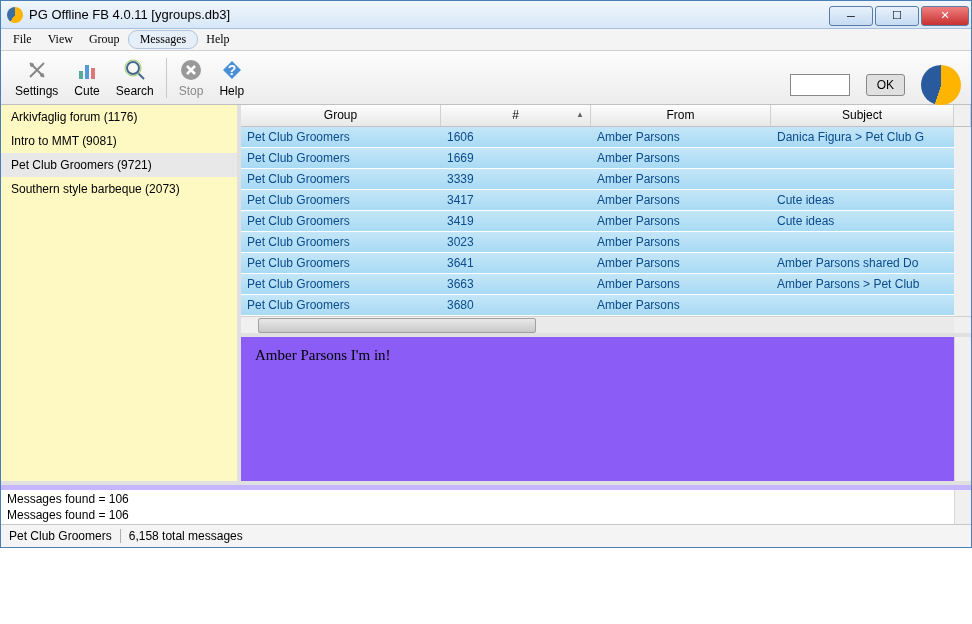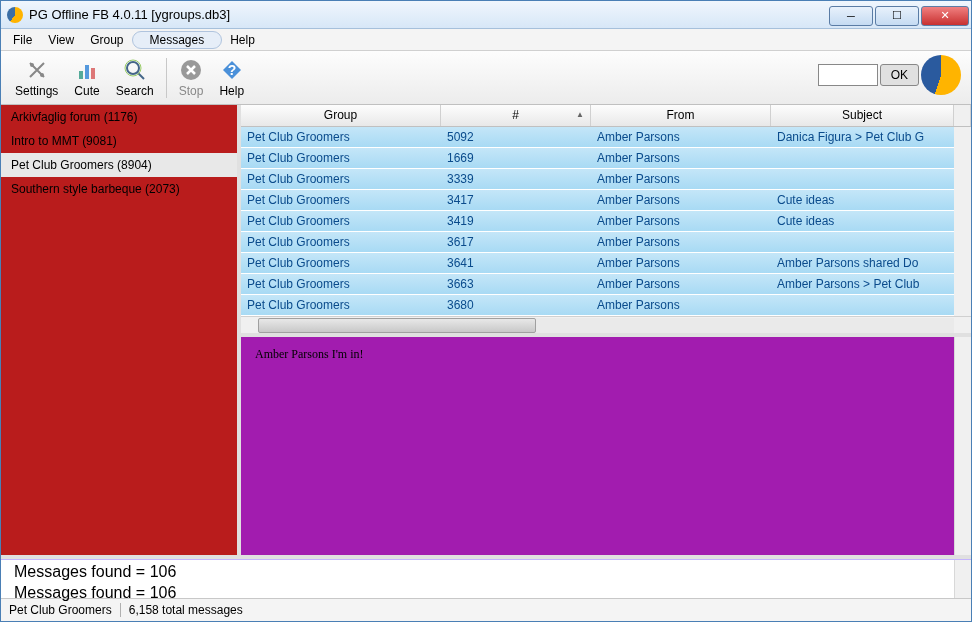--- a/index.html
+++ b/index.html
@@ -1,59 +1,59 @@
 <!DOCTYPE html>
 <html><head>
 <meta charset="utf-8">
 <style>
 * { box-sizing: border-box; margin: 0; padding: 0; }
 body { font-family: "Segoe UI", Tahoma, sans-serif; font-size: 12px; background: #fff; overflow: hidden; }
-.window { width: 972px; height: 622px; border: 1px solid #4a7fb5; display: flex; flex-direction: column; background: #fff; }
+.window { width: 972px; height: 548px; border: 1px solid #4a7fb5; display: flex; flex-direction: column; background: #fff; }
 .titlebar { height: 28px; background: linear-gradient(#f0f6fd, #d7e7f7); display: flex; align-items: center; border-bottom: 1px solid #a6c0db; }
 .titlebar-icon { width: 16px; height: 16px; margin: 0 6px; border-radius: 50%; background: conic-gradient(#ffb400 0 60%, #3b6ea5 60% 100%); }
 .titlebar-text { flex: 1; font-size: 13px; color: #000; }
 .win-btns { display: flex; }
 .win-btn { width: 44px; height: 20px; margin: 2px 2px 0 0; border: 1px solid #5a7ca5; border-radius: 3px; display: flex; align-items: center; justify-content: center; font-size: 11px; font-family: Arial; background: linear-gradient(#e8f1fb, #c5dbf2); }
 .win-btn.close { background: linear-gradient(#f08080, #c83030); color: #fff; width: 48px; }
-.menubar { height: 22px; background: #f4f4f4; border-bottom: 1px solid #d0d0d0; display: flex; align-items: center; padding: 0 4px; }
+.menubar { height: 22px; background: #f4f4f4; border-bottom: 1px solid #d0d0d0; display: flex; align-items: center; padding: 0 4px; font-family: Liberation Serif, serif; }
 .menu-item { padding: 2px 8px; cursor: default; }
-.menu-item.active { border: 1px solid #b0c4de; background: #e6eef8; border-radius: 9px; padding: 1px 17px; }
+.menu-item.active { border: 1px solid #b0c4de; background: #e6eef8; border-radius: 9px; padding: 1px 11px; }
 .toolbar { height: 54px; background: linear-gradient(#fdfdfd, #ececec); border-bottom: 1px solid #c0c0c0; display: flex; align-items: center; padding: 0 6px; position: relative; }
 .tool-btn { display: flex; flex-direction: column; align-items: center; padding: 2px 6px; margin: 0 2px; cursor: default; }
 .tool-icon { width: 24px; height: 24px; margin-bottom: 2px; display: flex; align-items: center; justify-content: center; border-radius: 3px; }
 .tool-sep { width: 1px; height: 40px; background: #c8c8c8; margin: 0 4px; }
-.toolbar-right { position: absolute; right: 10px; top: 4px; display: flex; align-items: center; gap: 2px; }
+.toolbar-right { position: absolute; right: 10px; top: 14px; display: flex; align-items: center; gap: 16px; }
 .search-box { width: 60px; height: 22px; border: 1px solid #888; background: #fff; }
 .ok-btn { padding: 3px 10px; border: 1px solid #888; background: #e0e0e0; border-radius: 3px; font-size: 12px; }
 .logo { width: 40px; height: 40px; border-radius: 50%; background: conic-gradient(#ffb400 0 55%, #2a5a9e 55% 100%); }
 .main { flex: 1; display: flex; flex-direction: column; min-height: 0; }
 .upper { flex: 1; display: flex; min-height: 0; border-bottom: 4px solid #e0e0e0; }
-.sidebar { width: 240px; background: #b91c1c; border-right: 4px solid #e0e0e0; overflow-y: auto; }
+.sidebar { width: 240px; background: #fef9c3; border-right: 4px solid #e0e0e0; overflow-y: auto; }
 .group-item { padding: 5px 10px; cursor: default; }
 .group-item.selected { background: #e8e8e8; }
 .content { flex: 1; display: flex; flex-direction: column; min-height: 0; }
 .grid-wrap { height: 232px; display: flex; flex-direction: column; border-bottom: 4px solid #e0e0e0; }
 .grid-header { display: flex; background: linear-gradient(#fdfdfd, #e8e8e8); border-bottom: 1px solid #c0c0c0; height: 22px; }
 .gh { border-right: 1px solid #d0d0d0; padding: 3px 6px; text-align: center; font-size: 12px; position: relative; }
 .gh .sort { position: absolute; right: 6px; top: 5px; font-size: 8px; color: #666; }
 .col-group { width: 200px; }
 .col-num { width: 150px; }
 .col-from { width: 180px; }
 .col-subj { flex: 1; }
 .col-scroll { width: 17px; background: #f0f0f0; }
 .grid-body { flex: 1; overflow: hidden; position: relative; background: #fefefe; }
 .grid-row { display: flex; height: 21px; align-items: center; background: linear-gradient(#c4e6f8, #a8daf4); border-bottom: 1px solid #fff; color: #0a4b8c; font-size: 12px; }
 .gc { padding: 0 6px; white-space: nowrap; overflow: hidden; }
 .grid-hscroll { height: 17px; background: #f0f0f0; display: flex; align-items: center; border-top: 1px solid #d0d0d0; }
 .hscroll-track { flex: 1; height: 15px; background: #eaeaea; position: relative; margin: 0 17px; }
 .hscroll-thumb { position: absolute; left: 0; width: 40%; height: 100%; background: linear-gradient(#e8e8e8, #c8c8c8); border: 1px solid #a0a0a0; border-radius: 2px; }
 .vscroll { position: absolute; right: 0; top: 0; bottom: 0; width: 17px; background: #f0f0f0; }
-.preview { flex: 1; background: #a21caf; padding: 10px 14px; font-family: "Times New Roman", serif; font-size: 12px; position: relative; overflow: hidden; }
+.preview { flex: 1; background: #8b5cf6; padding: 10px 14px; font-family: "Times New Roman", serif; font-size: 15px; position: relative; overflow: hidden; }
 .preview-scroll { position: absolute; right: 0; top: 0; bottom: 0; width: 17px; background: #f0f0f0; border-left: 1px solid #d8d8d8; }
-.log { height: 40px; background: #fff; border-top: 1px solid #c4b5fd; border-bottom: 1px solid #c8c8c8; padding: 2px 13px; font-size: 16px; line-height: 1.3; position: relative; }
+.log { height: 40px; background: #fff; border-top: 5px solid #c4b5fd; border-bottom: 1px solid #c8c8c8; padding: 2px 6px; font-size: 12px; line-height: 1.3; position: relative; }
 .log-scroll { position: absolute; right: 0; top: 0; bottom: 0; width: 17px; background: #f0f0f0; border-left: 1px solid #d8d8d8; }
 .status { height: 22px; background: #f4f4f4; display: flex; align-items: center; padding: 0 8px; font-size: 12px; }
 .status-sep { width: 1px; height: 14px; background: #b0b0b0; margin: 0 8px; }
 </style>
 </head>
 <body>
 
 <div class="window">
 
   <div class="titlebar">
@@ -129,36 +129,36 @@
       <button class="ok-btn">OK</button>
       <div class="logo"></div>
     </div>
   </div>
 
   <div class="main">
     <div class="upper">
       <div class="sidebar" id="sidebar">
           <div class="group-item">Arkivfaglig forum (1176)</div>
           <div class="group-item">Intro to MMT (9081)</div>
-          <div class="group-item selected">Pet Club Groomers (8904)</div>
+          <div class="group-item selected">Pet Club Groomers (9721)</div>
           <div class="group-item">Southern style barbeque (2073)</div>
         </div>
       <div class="content">
         <div class="grid-wrap">
           <div class="grid-header">
             <div class="gh col-group">Group</div>
             <div class="gh col-num"><span>#</span><span class="sort">▲</span></div>
             <div class="gh col-from">From</div>
             <div class="gh col-subj">Subject</div>
             <div class="gh col-scroll"></div>
           </div>
           <div class="grid-body" id="grid-body">
             <div class="grid-row">
                 <div class="gc col-group">Pet Club Groomers</div>
-                <div class="gc col-num">5092</div>
+                <div class="gc col-num">1606</div>
                 <div class="gc col-from">Amber Parsons</div>
                 <div class="gc col-subj">Danica Figura &gt; Pet Club G</div>
               </div>
               <div class="grid-row">
                 <div class="gc col-group">Pet Club Groomers</div>
                 <div class="gc col-num">1669</div>
                 <div class="gc col-from">Amber Parsons</div>
               </div>
               <div class="grid-row">
                 <div class="gc col-group">Pet Club Groomers</div>
@@ -172,21 +172,21 @@
                 <div class="gc col-subj">Cute ideas</div>
               </div>
               <div class="grid-row">
                 <div class="gc col-group">Pet Club Groomers</div>
                 <div class="gc col-num">3419</div>
                 <div class="gc col-from">Amber Parsons</div>
                 <div class="gc col-subj">Cute ideas</div>
               </div>
               <div class="grid-row">
                 <div class="gc col-group">Pet Club Groomers</div>
-                <div class="gc col-num">3617</div>
+                <div class="gc col-num">3023</div>
                 <div class="gc col-from">Amber Parsons</div>
               </div>
               <div class="grid-row">
                 <div class="gc col-group">Pet Club Groomers</div>
                 <div class="gc col-num">3641</div>
                 <div class="gc col-from">Amber Parsons</div>
                 <div class="gc col-subj">Amber Parsons shared Do</div>
               </div>
               <div class="grid-row">
                 <div class="gc col-group">Pet Club Groomers</div>

